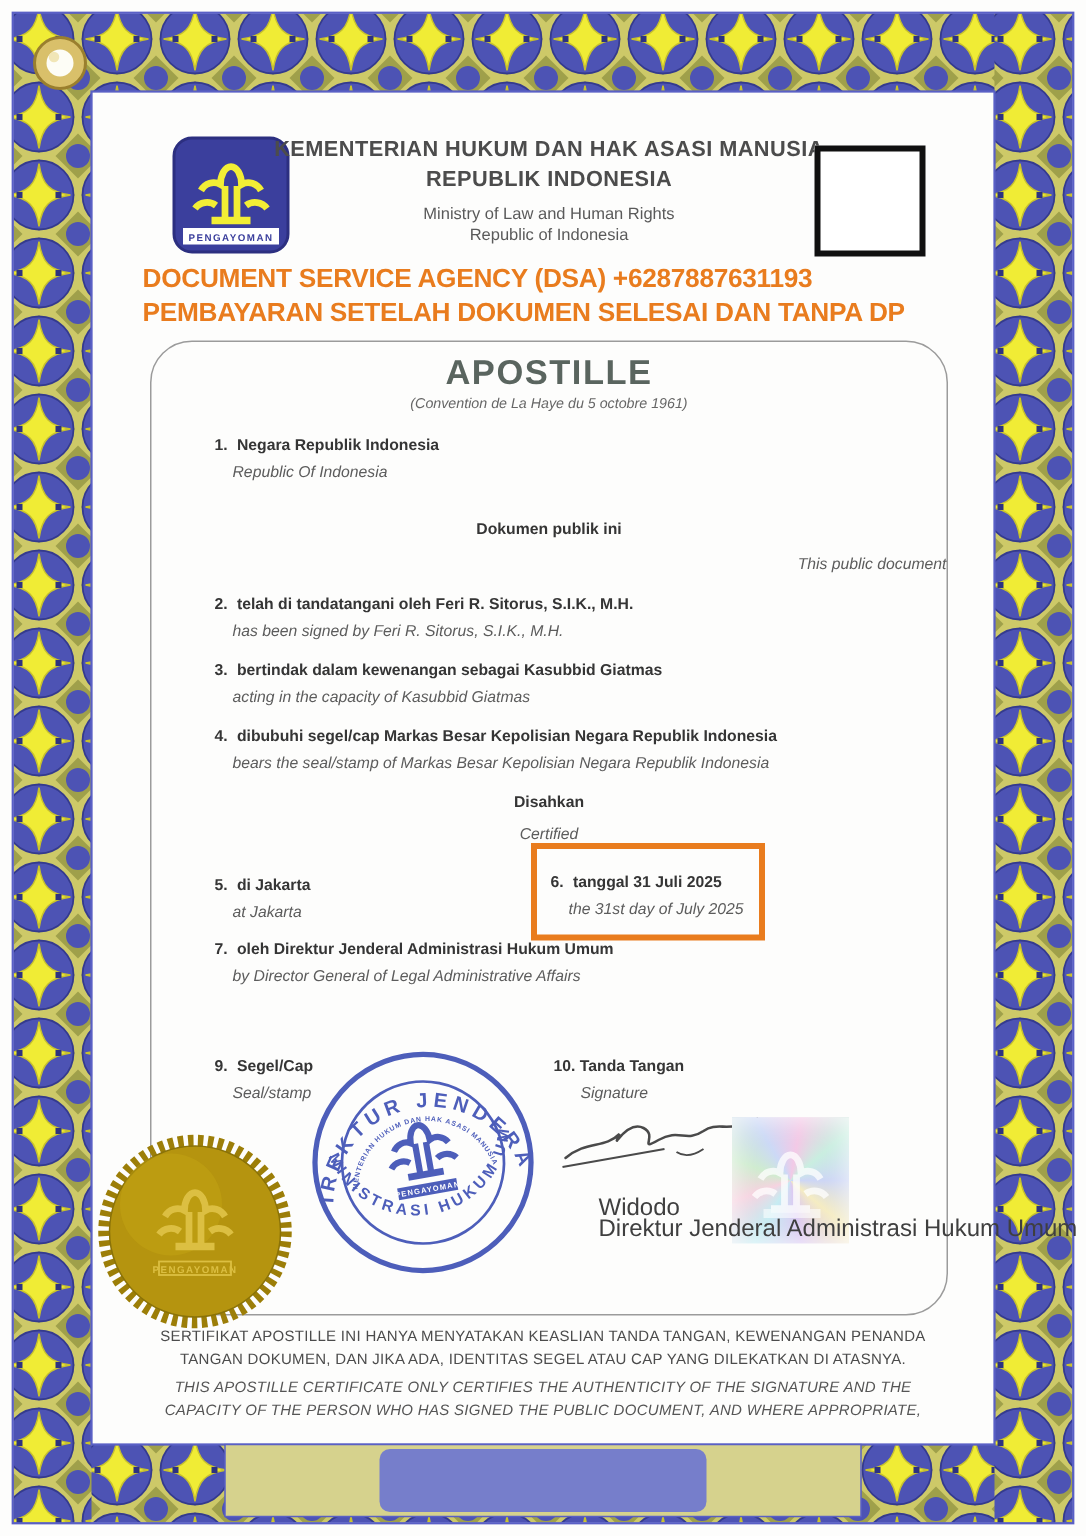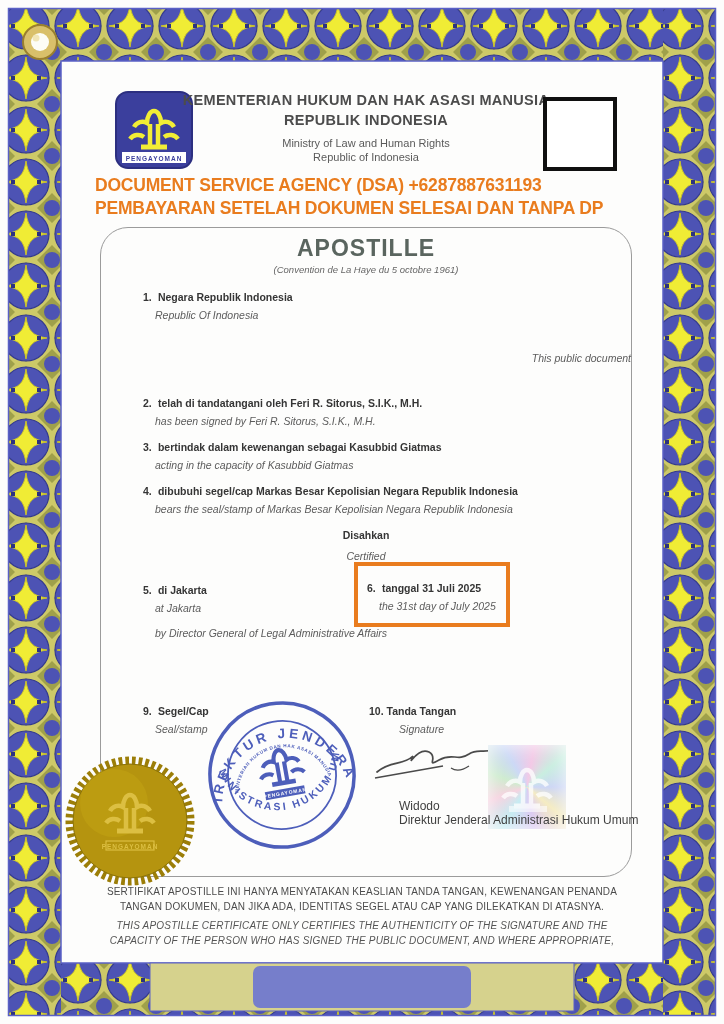--- a/index.html
+++ b/index.html
@@ -23,21 +23,21 @@
   .it{font-size:10.5px;line-height:18px;white-space:nowrap;}
   .ln-id{font-weight:bold;color:#353535;}
   .ln-en{font-style:italic;color:#5c5c5c;padding-left:12px;}
   .ctr{width:530px;text-align:center;left:0;}
   .ctr .ln-en{padding-left:0;}
   .num{display:inline-block;min-width:12px;}
   .redact{display:inline-block;width:62px;height:11px;background:#0c0c0c;border:1.5px solid #000;
           border-radius:2px;vertical-align:-2px;margin:0 4px;box-shadow:inset 0 0 0 1px #fff;}
   .orange-frame{left:253px;top:334px;width:148px;height:57px;border:4px solid #e97c1e;}
 
-  .sig-name{font-size:12px;color:#3f3f3f;line-height:14px;white-space:nowrap;}
+  .sig-name{font-size:16px;color:#3f3f3f;line-height:14px;white-space:nowrap;}
 
   .holo{left:387px;top:517px;width:78px;height:84px;
         background:conic-gradient(from 10deg,#f3c9e6,#c9eee0,#cdd6f5,#f5ecc2,#dccaf2,#c6ecf2,#f6d3e0,#cfeccf,#ccd9f6,#f3c9e6);
         box-shadow:inset 0 0 18px rgba(255,255,255,.85);}
   .holo svg{position:absolute;left:9px;top:10px;opacity:.75;}
 
   
   .foot{width:620px;left:52px;text-align:center;}
   .foot-id{top:884px;font-size:10px;color:#4c4c4c;line-height:15px;letter-spacing:.2px;}
   .foot-en{top:918px;font-size:10px;font-style:italic;color:#555;line-height:15px;letter-spacing:.2px;}
@@ -120,20 +120,21 @@
 
     <div class="abs title">APOSTILLE</div>
     <div class="abs convention">(Convention de La Haye du 5 octobre 1961)</div>
 
     <div class="abs it" style="left:42px;top:60px;">
       <div class="ln-id"><span class="num">1.</span> <span>Negara Republik Indonesia</span></div>
       <div class="ln-en">Republic Of Indonesia</div>
     </div>
 
     <div class="abs it ctr" style="top:116px;">
+      <div class="ln-id">Dokumen publik ini</div>
       <div class="ln-en" style="margin-top:5px;text-align:right;">This public document</div>
     </div>
 
     <div class="abs it" style="left:42px;top:166px;">
       <div class="ln-id"><span class="num">2.</span> <span>telah di tandatangani oleh Feri R. Sitorus, S.I.K., M.H.</span></div>
       <div class="ln-en">has been signed by Feri R. Sitorus, S.I.K., M.H.</div>
     </div>
 
     <div class="abs it" style="left:42px;top:210px;">
       <div class="ln-id"><span class="num">3.</span> <span>bertindak dalam kewenangan sebagai Kasubbid Giatmas</span></div>
@@ -155,31 +156,32 @@
       <div class="ln-en">at Jakarta</div>
     </div>
 
     <div class="abs orange-frame"></div>
     <div class="abs it" style="left:266px;top:351px;">
       <div class="ln-id"><span class="num">6.</span> <span>tanggal 31 Juli 2025</span></div>
       <div class="ln-en">the 31st day of July 2025</div>
     </div>
 
     <div class="abs it" style="left:42px;top:396px;">
+      <div class="ln-id"><span class="num">7.</span> <span>oleh Direktur Jenderal Administrasi Hukum Umum</span></div>
       <div class="ln-en">by Director General of Legal Administrative Affairs</div>
     </div>
 
 
     <div class="abs it" style="left:42px;top:474px;">
       <div class="ln-id"><span class="num">9.</span> <span>Segel/Cap</span></div>
       <div class="ln-en">Seal/stamp</div>
     </div>
     <div class="abs it" style="left:268px;top:474px;">
       <div class="ln-id"><span class="num">10.</span> <span>Tanda Tangan</span></div>
-      <div class="ln-en" style="padding-left:18px;text-align:center;">Signature</div>
+      <div class="ln-en" style="padding-left:18px;">Signature</div>
     </div>
 
     <svg class="abs" width="170" height="170" viewBox="-85 -85 170 170" style="left:96px;top:462px;opacity:.92;">
       <g transform="rotate(-10)" stroke="none" fill="#3f51b5">
         <circle r="72" fill="none" stroke="#3f51b5" stroke-width="3.5"></circle>
         <circle r="54" fill="none" stroke="#3f51b5" stroke-width="1.8"></circle>
         <defs>
           <path id="arcT" d="M -63,14 A 64.5,64.5 0 0 1 63,14"></path>
           <path id="arcB" d="M -61,-14 A 62.5,62.5 0 0 0 61,-14"></path>
           <path id="arcI" d="M -46,10 A 47,47 0 0 1 46,10"></path>

